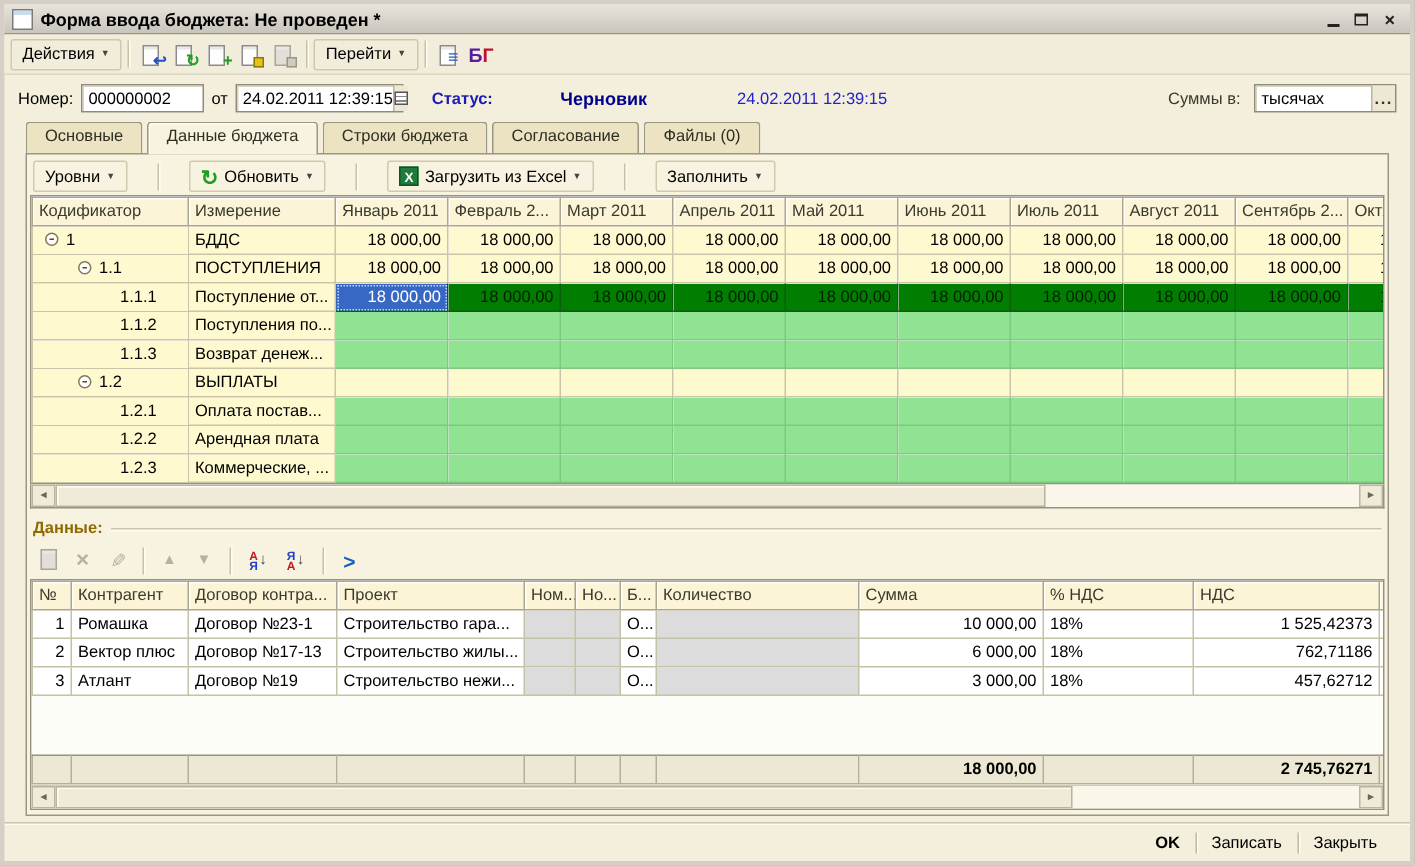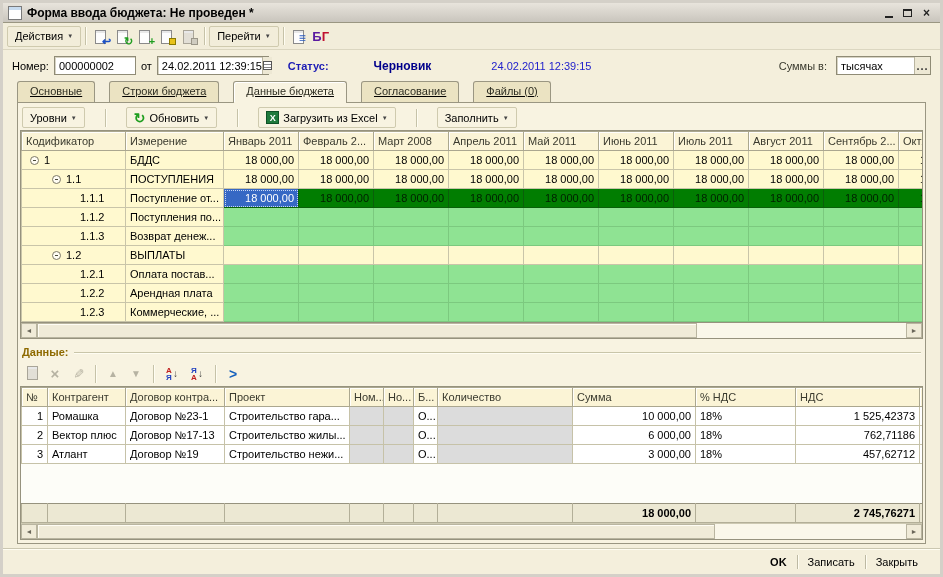--- a/index.html
+++ b/index.html
@@ -80,21 +80,21 @@
   .cal-glyph { width:9px; height:9px; border:1px solid #555; background:
     repeating-linear-gradient(#fff 0 2px, #888 2px 3px); }
   .ell-btn { margin-left:auto; width:16px; height:17px; background:#EDE8D4; border-left:1px solid #B9B5A0;
     display:flex; align-items:center; justify-content:center; font-weight:bold; color:#333; letter-spacing:1px; }
   .status-label { color:#1A1AB4; font-weight:bold; margin-left:14px; }
   .status-value { color:#00008B; font-weight:bold; font-size:12px; margin-left:40px; }
   .status-date  { color:#2222CC; margin-left:55px; }
   .sums-label { margin-left:auto; color:#3a3a2e; }
 
   
-  .tabs-row { flex:none; height:21px; display:flex; gap:14px; padding:0 0 0 14px; position:relative; z-index:2;text-decoration:underline; }
+  .tabs-row { flex:none; height:21px; display:flex; gap:3px; padding:0 0 0 14px; position:relative; z-index:2; }
   .tab {
     padding:3px 12px 0; border:1px solid #9A9682; border-bottom:none;
     border-radius:3px 3px 0 0; background:#EBE3C2; white-space:nowrap; color:#2e2e22;
   }
   .tab.active { background:#F8F3E1; font-weight:normal; box-shadow:inset 1px 1px 0 #fff; position:relative; }
   .tab.active::after { content:""; position:absolute; left:0; right:0; bottom:-1px; height:1px; background:#F8F3E1; }
 
   
   .tab-panel {
     flex:1; margin:0 14px 4px 14px; border:1px solid #9A9682; background:#F8F3E1;
@@ -242,22 +242,22 @@
     <span class="status-date">24.02.2011 12:39:15</span>
     <span class="sums-label">Суммы в:</span>
     <span class="fld fld-sums">
       <span>тысячах</span>
       <span class="ell-btn">...</span>
     </span>
   </div>
 
   <div class="tabs-row">
     <span class="tab">Основные</span>
+    <span class="tab active">Данные бюджета</span>
     <span class="tab">Строки бюджета</span>
-    <span class="tab active">Данные бюджета</span>
     <span class="tab">Согласование</span>
     <span class="tab">Файлы (0)</span>
   </div>
 
   <div class="tab-panel">
 
     <div class="inner-toolbar">
       <div class="tb-btn">
         <span>Уровни</span>
         <span class="dd-arrow">▼</span>
@@ -296,21 +296,21 @@
             <col style="width: 75px;">
             <col style="width: 75px;">
             <col style="width: 75px;">
           </colgroup>
           <thead>
             <tr>
               <th class="gh">Кодификатор</th>
               <th class="gh">Измерение</th>
               <th class="gh">Январь 2011</th>
               <th class="gh">Февраль 2...</th>
-              <th class="gh">Март 2008</th>
+              <th class="gh">Март 2011</th>
               <th class="gh">Апрель 2011</th>
               <th class="gh">Май 2011</th>
               <th class="gh">Июнь 2011</th>
               <th class="gh">Июль 2011</th>
               <th class="gh">Август 2011</th>
               <th class="gh">Сентябрь 2...</th>
               <th class="gh">Октябрь 2011</th>
             </tr>
           </thead>
           <tbody>

